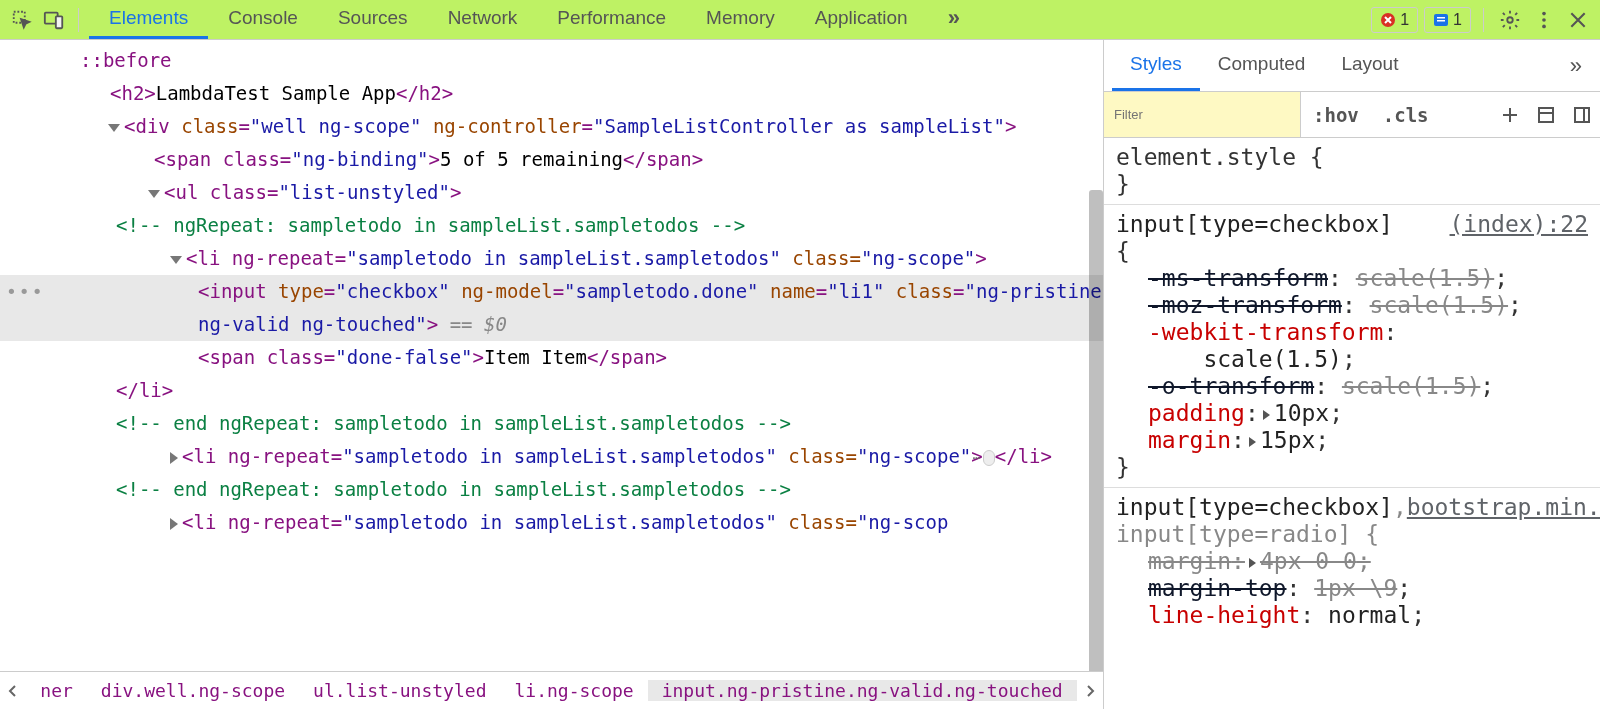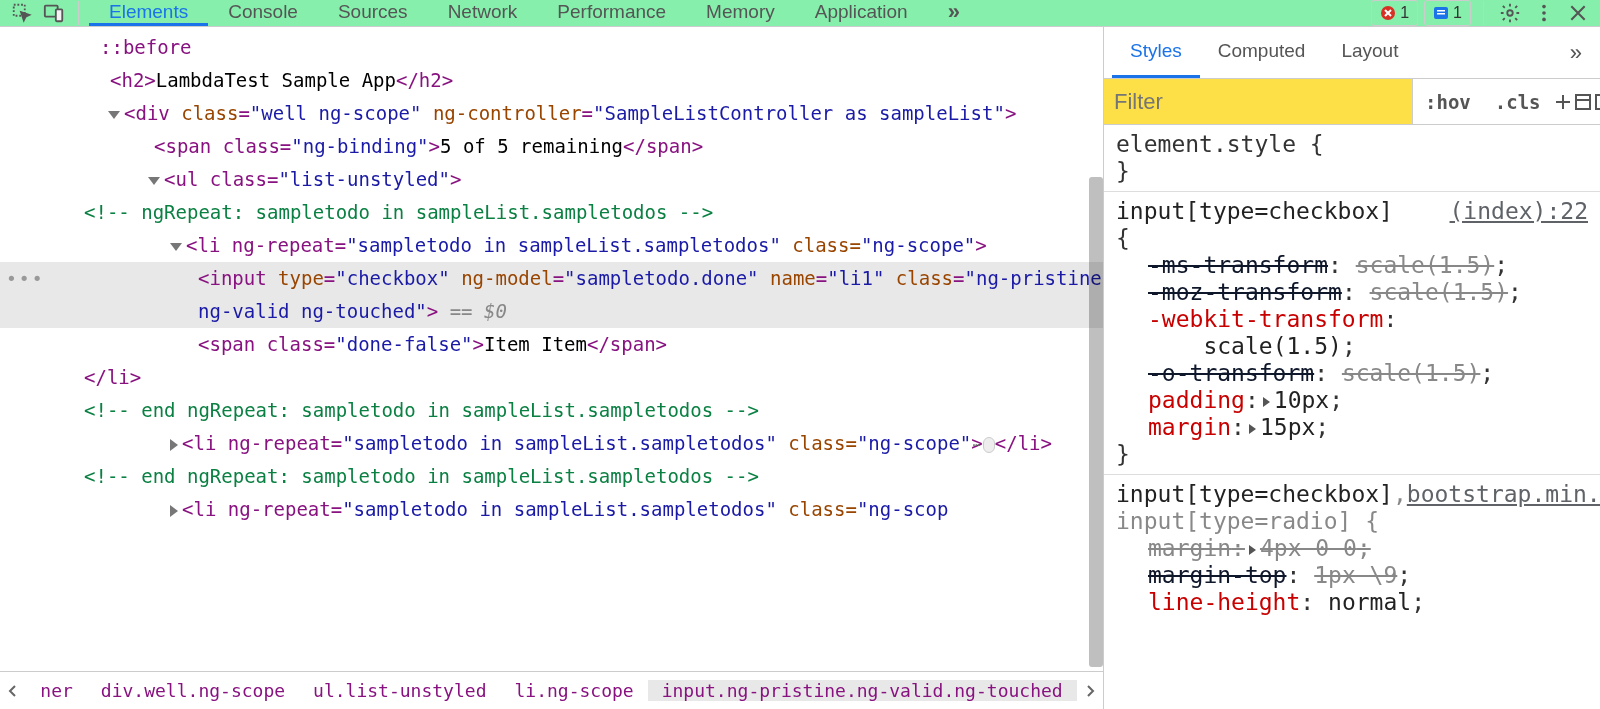--- a/index.html
+++ b/index.html
@@ -13,23 +13,23 @@
   color: #333;
 }
 .devtools {
   display: flex;
   flex-direction: column;
   height: 100%;
 }
 .toolbar {
   display: flex;
   align-items: center;
-  height: 27px;
+  height: 40px;
   border-bottom: 1px solid #ccc;
-  background: #86efac;
+  background: #bef264;
   padding: 0 8px;
   gap: 4px;
 }
 .toolbar-icon {
   width: 28px;
   height: 28px;
   display: flex;
   align-items: center;
   justify-content: center;
   color: #555;
@@ -95,23 +95,23 @@
   flex: 1;
   overflow: auto;
   font-family: Consolas, Menlo, monospace;
   font-size: 19px;
   line-height: 33px;
   padding-top: 4px;
   position: relative;
 }
 .dom-tree .line { white-space: pre-wrap; word-break: break-all; }
 .dom-tree .pad0 { padding-left: 110px; }
-.dom-tree .pad1 { padding-left: 100px; }
+.dom-tree .pad1 { padding-left: 80px; }
 .dom-tree .pad2 { padding-left: 154px; }
-.dom-tree .pad3 { padding-left: 84px; }
+.dom-tree .pad3 { padding-left: 116px; }
 .dom-tree .pad4 { padding-left: 198px; }
 .dom-tree .c-tag { color: #881280; }
 .dom-tree .c-attr { color: #994500; }
 .dom-tree .c-val { color: #1a1aa6; }
 .dom-tree .c-txt { color: #000; }
 .dom-tree .c-comment { color: #0b8043; }
 .dom-tree .c-grey { color: #888; font-style: italic; }
 .selected-line {
   background: #e8e8e8;
 }
@@ -222,22 +222,22 @@
   align-items: center;
   height: 46px;
   border-bottom: 1px solid #ccc;
 }
 .filter-input {
   flex: 0 0 122px;
   height: 100%;
   border: none;
   border-right: 1px solid #ccc;
   padding: 0 10px;
-  font-size: 22px;
-  background: #fde047;
+  font-size: 13px;
+  background: #fef9c3;
   color: #777;
   font-family: inherit;
 }
 .styles-toolbar .tb-btn {
   padding: 0 12px;
   font-family: Consolas, Menlo, monospace;
   font-size: 19px;
   font-weight: bold;
   color: #555;
 }

